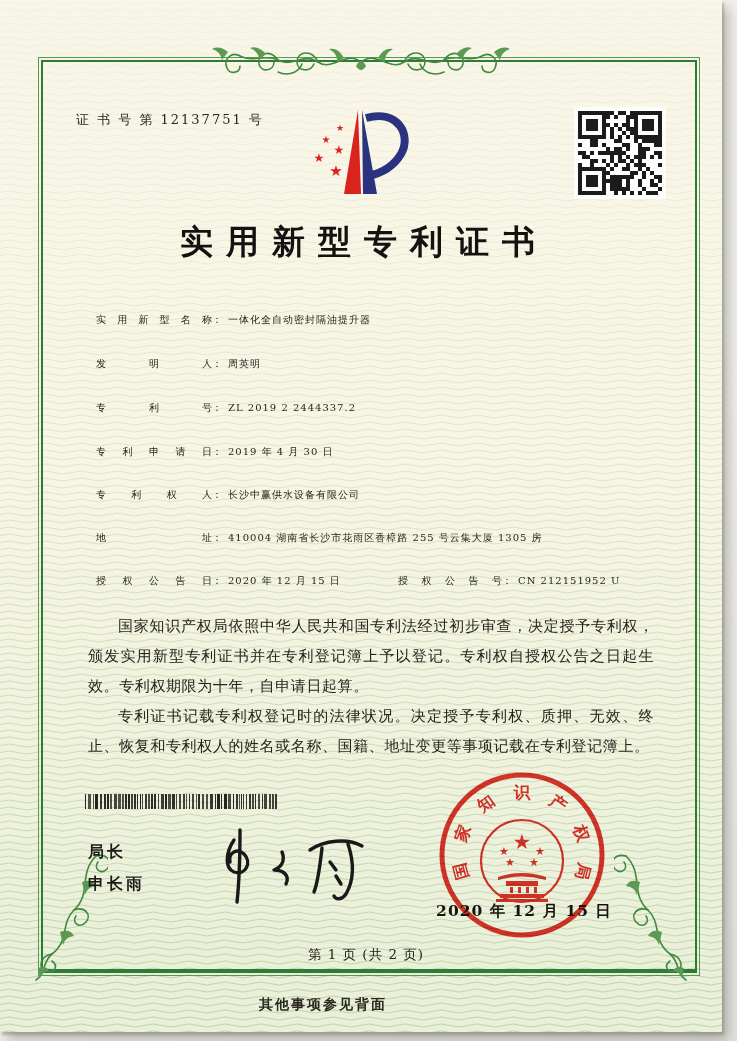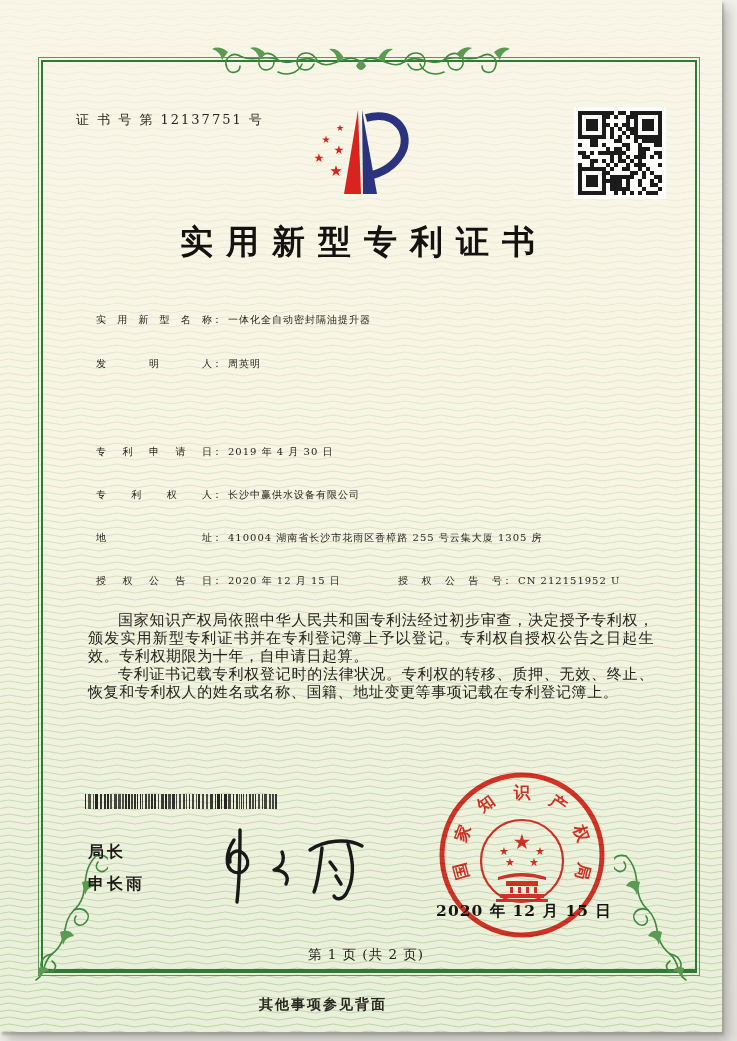--- a/index.html
+++ b/index.html
@@ -26,21 +26,21 @@
   .title{position:absolute;left:0;top:220px;width:722px;text-align:center;
     font-size:33px;font-weight:700;letter-spacing:13px;padding-left:3px;color:#141210;}
 
   .frow{position:absolute;left:96px;width:560px;font-size:10px;color:#211e18;white-space:nowrap;}
   .flabel{display:inline-block;width:116px;text-align:justify;text-align-last:justify;vertical-align:bottom;}
   .fcolon{display:inline-block;width:16px;}
   .fvalue{letter-spacing:1px;}
   .fpair2{position:absolute;left:302px;top:0;}
   .fpair2 .flabel{width:104px;}
 
-  .paras{position:absolute;left:88px;top:611px;width:566px;font-size:15px;line-height:18px;
+  .paras{position:absolute;left:88px;top:611px;width:566px;font-size:15px;line-height:30px;
     color:#26231d;text-align:justify;letter-spacing:.6px;}
   .paras p{margin:0;text-indent:2em;}
 
   .signer{position:absolute;left:88px;font-family:"DejaVu Sans",sans-serif;font-weight:600;
     font-size:16px;color:#1d1b17;letter-spacing:3px;}
   .sig-svg{position:absolute;left:190px;top:822px;}
   .sig-svg path{stroke:#191919;stroke-width:3.4;fill:none;stroke-linecap:round;stroke-linejoin:round;}
 
   .seal-svg{position:absolute;left:434px;top:767px;opacity:.93;mix-blend-mode:multiply;}
   .seal-ring-ch{font-size:16.5px;font-weight:bold;font-family:"DejaVu Serif",serif;
@@ -373,39 +373,42 @@
   </div>
 
   <div class="title">实用新型专利证书</div>
 
   <div class="frow" style="top:313px;">
     <span class="flabel">实用新型名称</span><span class="fcolon">：</span><span class="fvalue">一体化全自动密封隔油提升器</span>
   </div>
   <div class="frow" style="top:357px;">
     <span class="flabel">发明人</span><span class="fcolon">：</span><span class="fvalue">周英明</span>
   </div>
+  <div class="frow" style="top:401px;">
+    <span class="flabel">专利号</span><span class="fcolon">：</span><span class="fvalue">ZL 2019 2 2444337.2</span>
+  </div>
   <div class="frow" style="top:445px;">
     <span class="flabel">专利申请日</span><span class="fcolon">：</span><span class="fvalue">2019 年 4 月 30 日</span>
   </div>
   <div class="frow" style="top:488px;">
     <span class="flabel">专利权人</span><span class="fcolon">：</span><span class="fvalue">长沙中赢供水设备有限公司</span>
   </div>
   <div class="frow" style="top:531px;">
     <span class="flabel">地址</span><span class="fcolon">：</span><span class="fvalue">410004 湖南省长沙市花雨区香樟路 255 号云集大厦 1305 房</span>
   </div>
   <div class="frow" style="top:574px;">
     <span class="flabel">授权公告日</span><span class="fcolon">：</span><span class="fvalue">2020 年 12 月 15 日</span>
     <span class="fpair2">
       <span class="flabel">授权公告号</span><span class="fcolon">：</span><span class="fvalue">CN 212151952 U</span>
     </span>
   </div>
 
   <div class="paras">
     <p>国家知识产权局依照中华人民共和国专利法经过初步审查，决定授予专利权，颁发实用新型专利证书并在专利登记簿上予以登记。专利权自授权公告之日起生效。专利权期限为十年，自申请日起算。</p>
-    <p>专利证书记载专利权登记时的法律状况。专利权的转移、质押、无效、终止、恢复和专利权人的姓名或名称、国籍、地址变更等事项记载在专利登记簿上。</p>
+    <p>专利证书记载专利权登记时的法律状况。决定授予专利权、质押、无效、终止、恢复和专利权人的姓名或名称、国籍、地址变更等事项记载在专利登记簿上。</p>
   </div>
 
   <svg class="barcode" id="barcode-svg" width="195" height="15" viewBox="0 0 195 15">
       <rect x="0" y="0" width="1" height="15" fill="#22211e" opacity="0.98"></rect>
       <rect x="3" y="0" width="3" height="15" fill="#22211e" opacity="0.76"></rect>
       <rect x="8" y="0" width="1" height="15" fill="#22211e" opacity="0.76"></rect>
       <rect x="10" y="0" width="3" height="15" fill="#22211e" opacity="0.99"></rect>
       <rect x="15" y="0" width="2" height="15" fill="#22211e" opacity="0.89"></rect>
       <rect x="19" y="0" width="2" height="15" fill="#22211e" opacity="0.94"></rect>
       <rect x="22" y="0" width="2" height="15" fill="#22211e" opacity="0.96"></rect>

